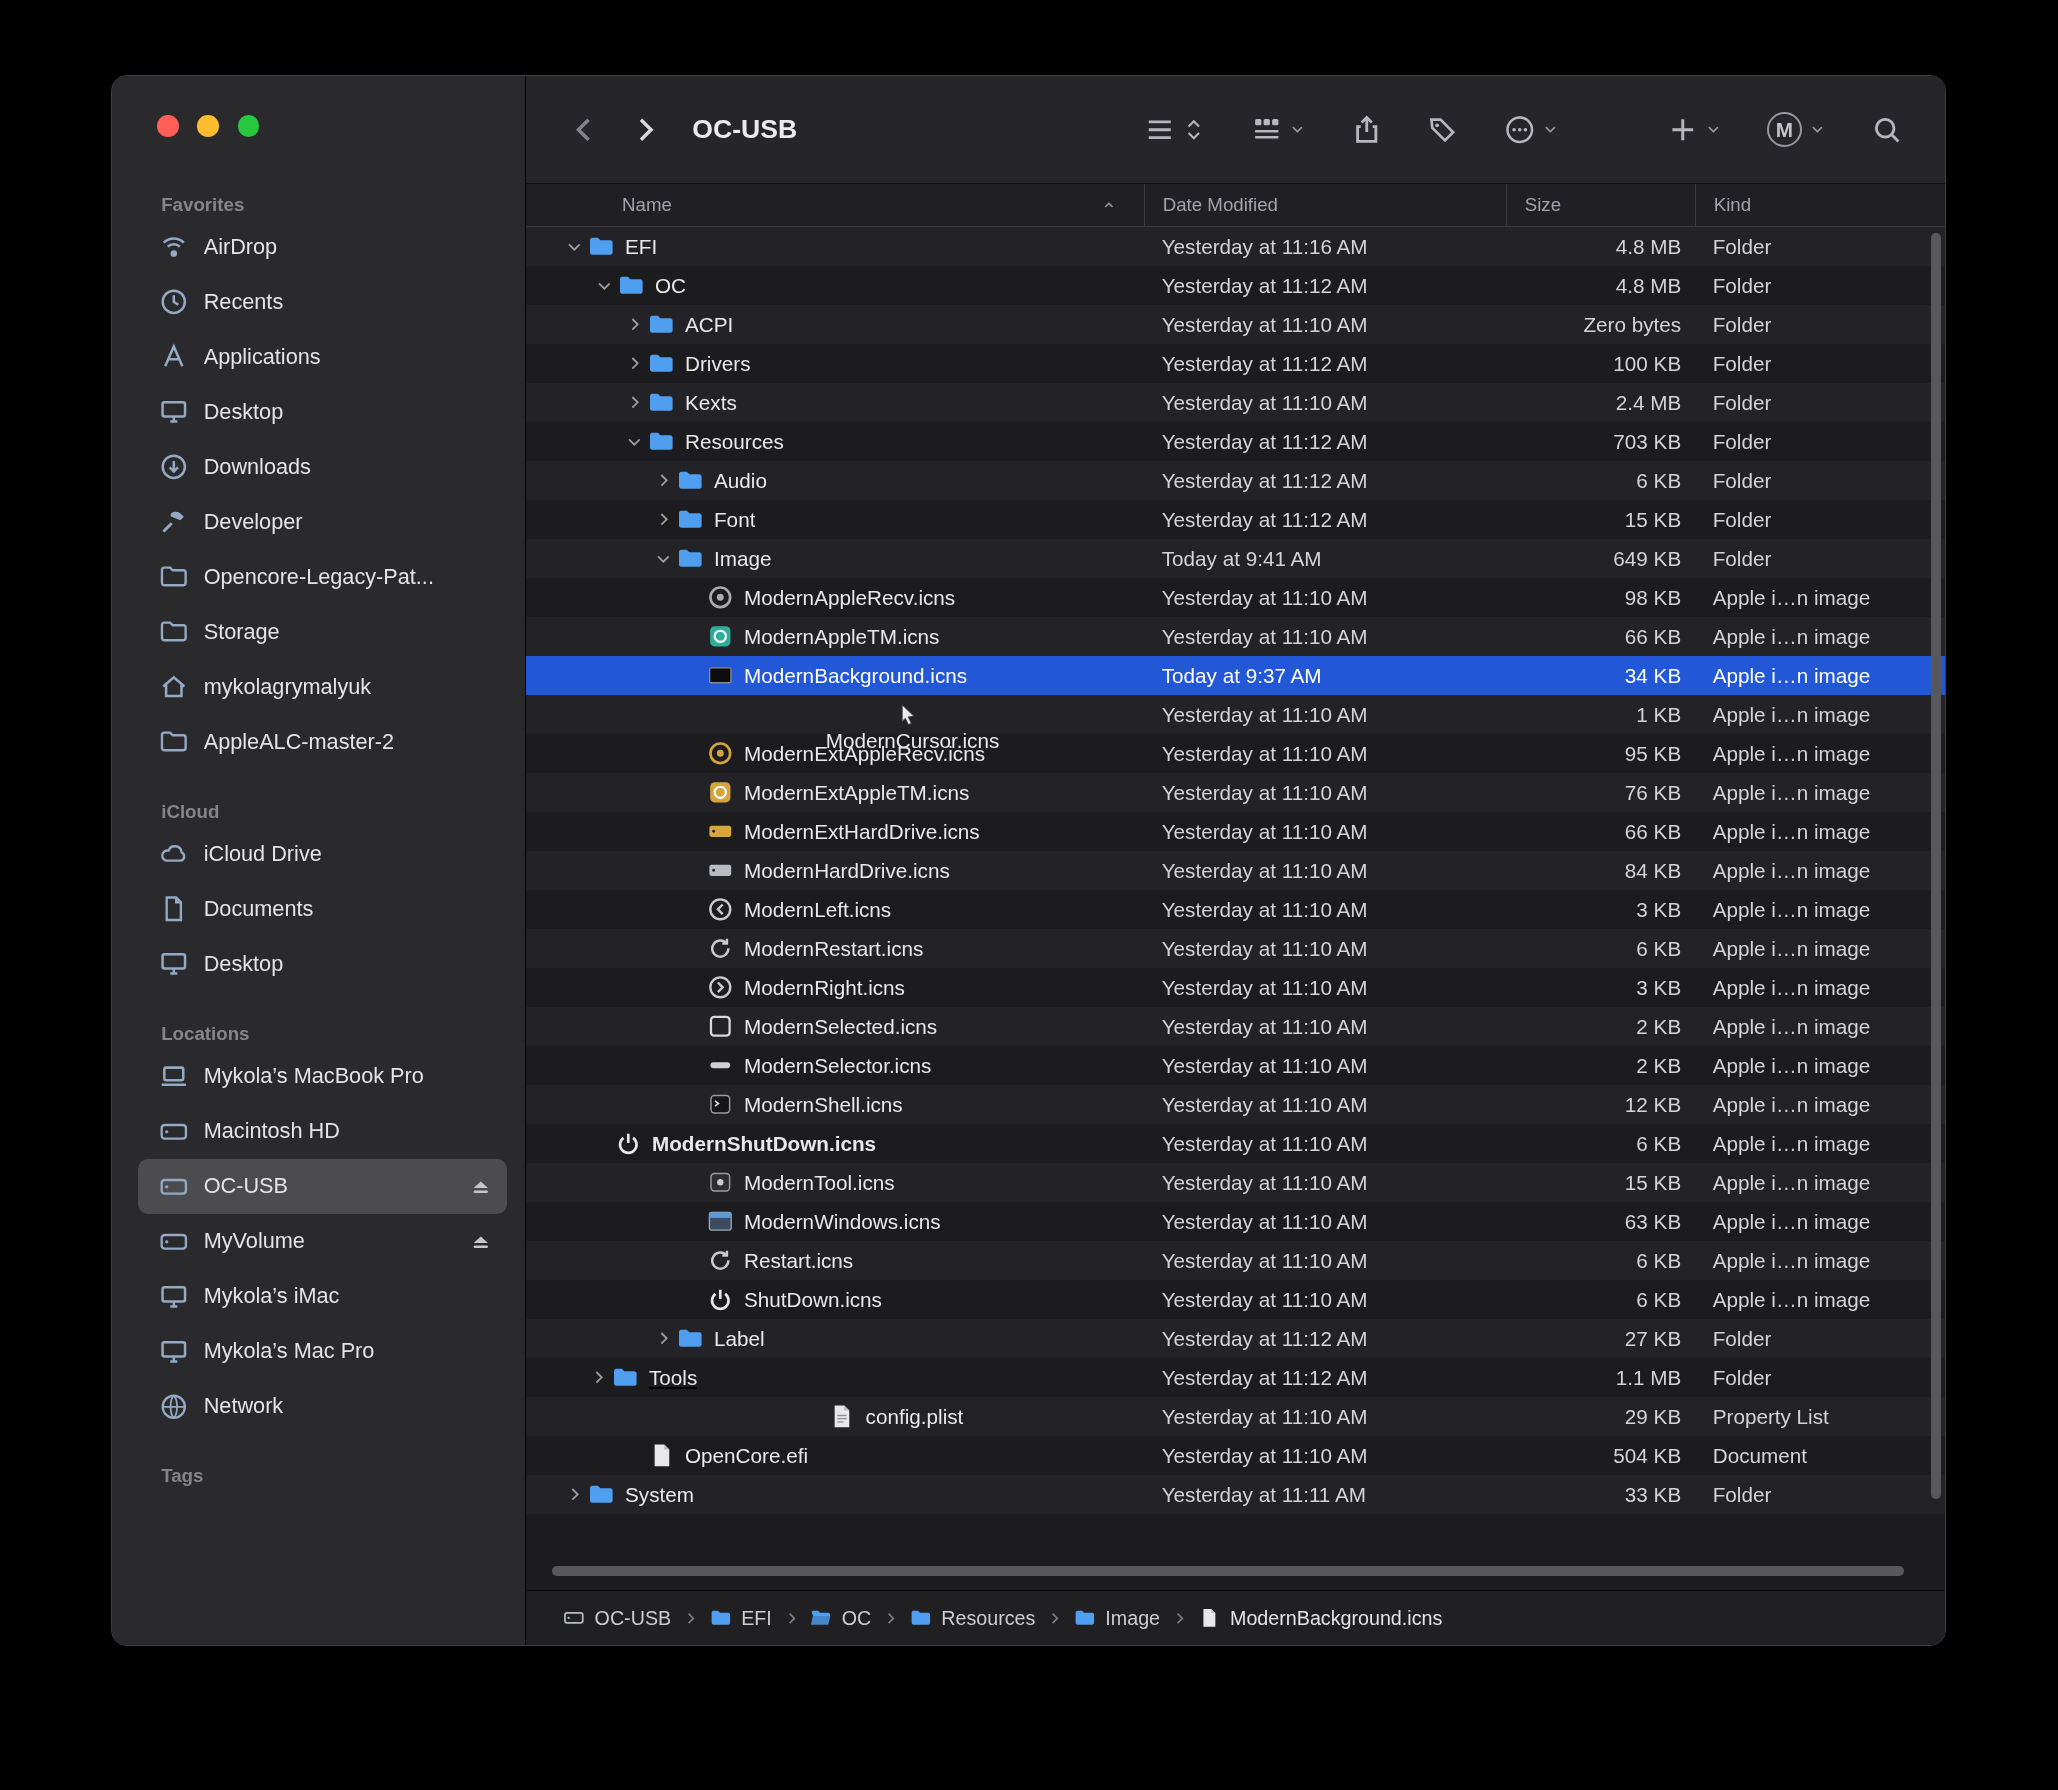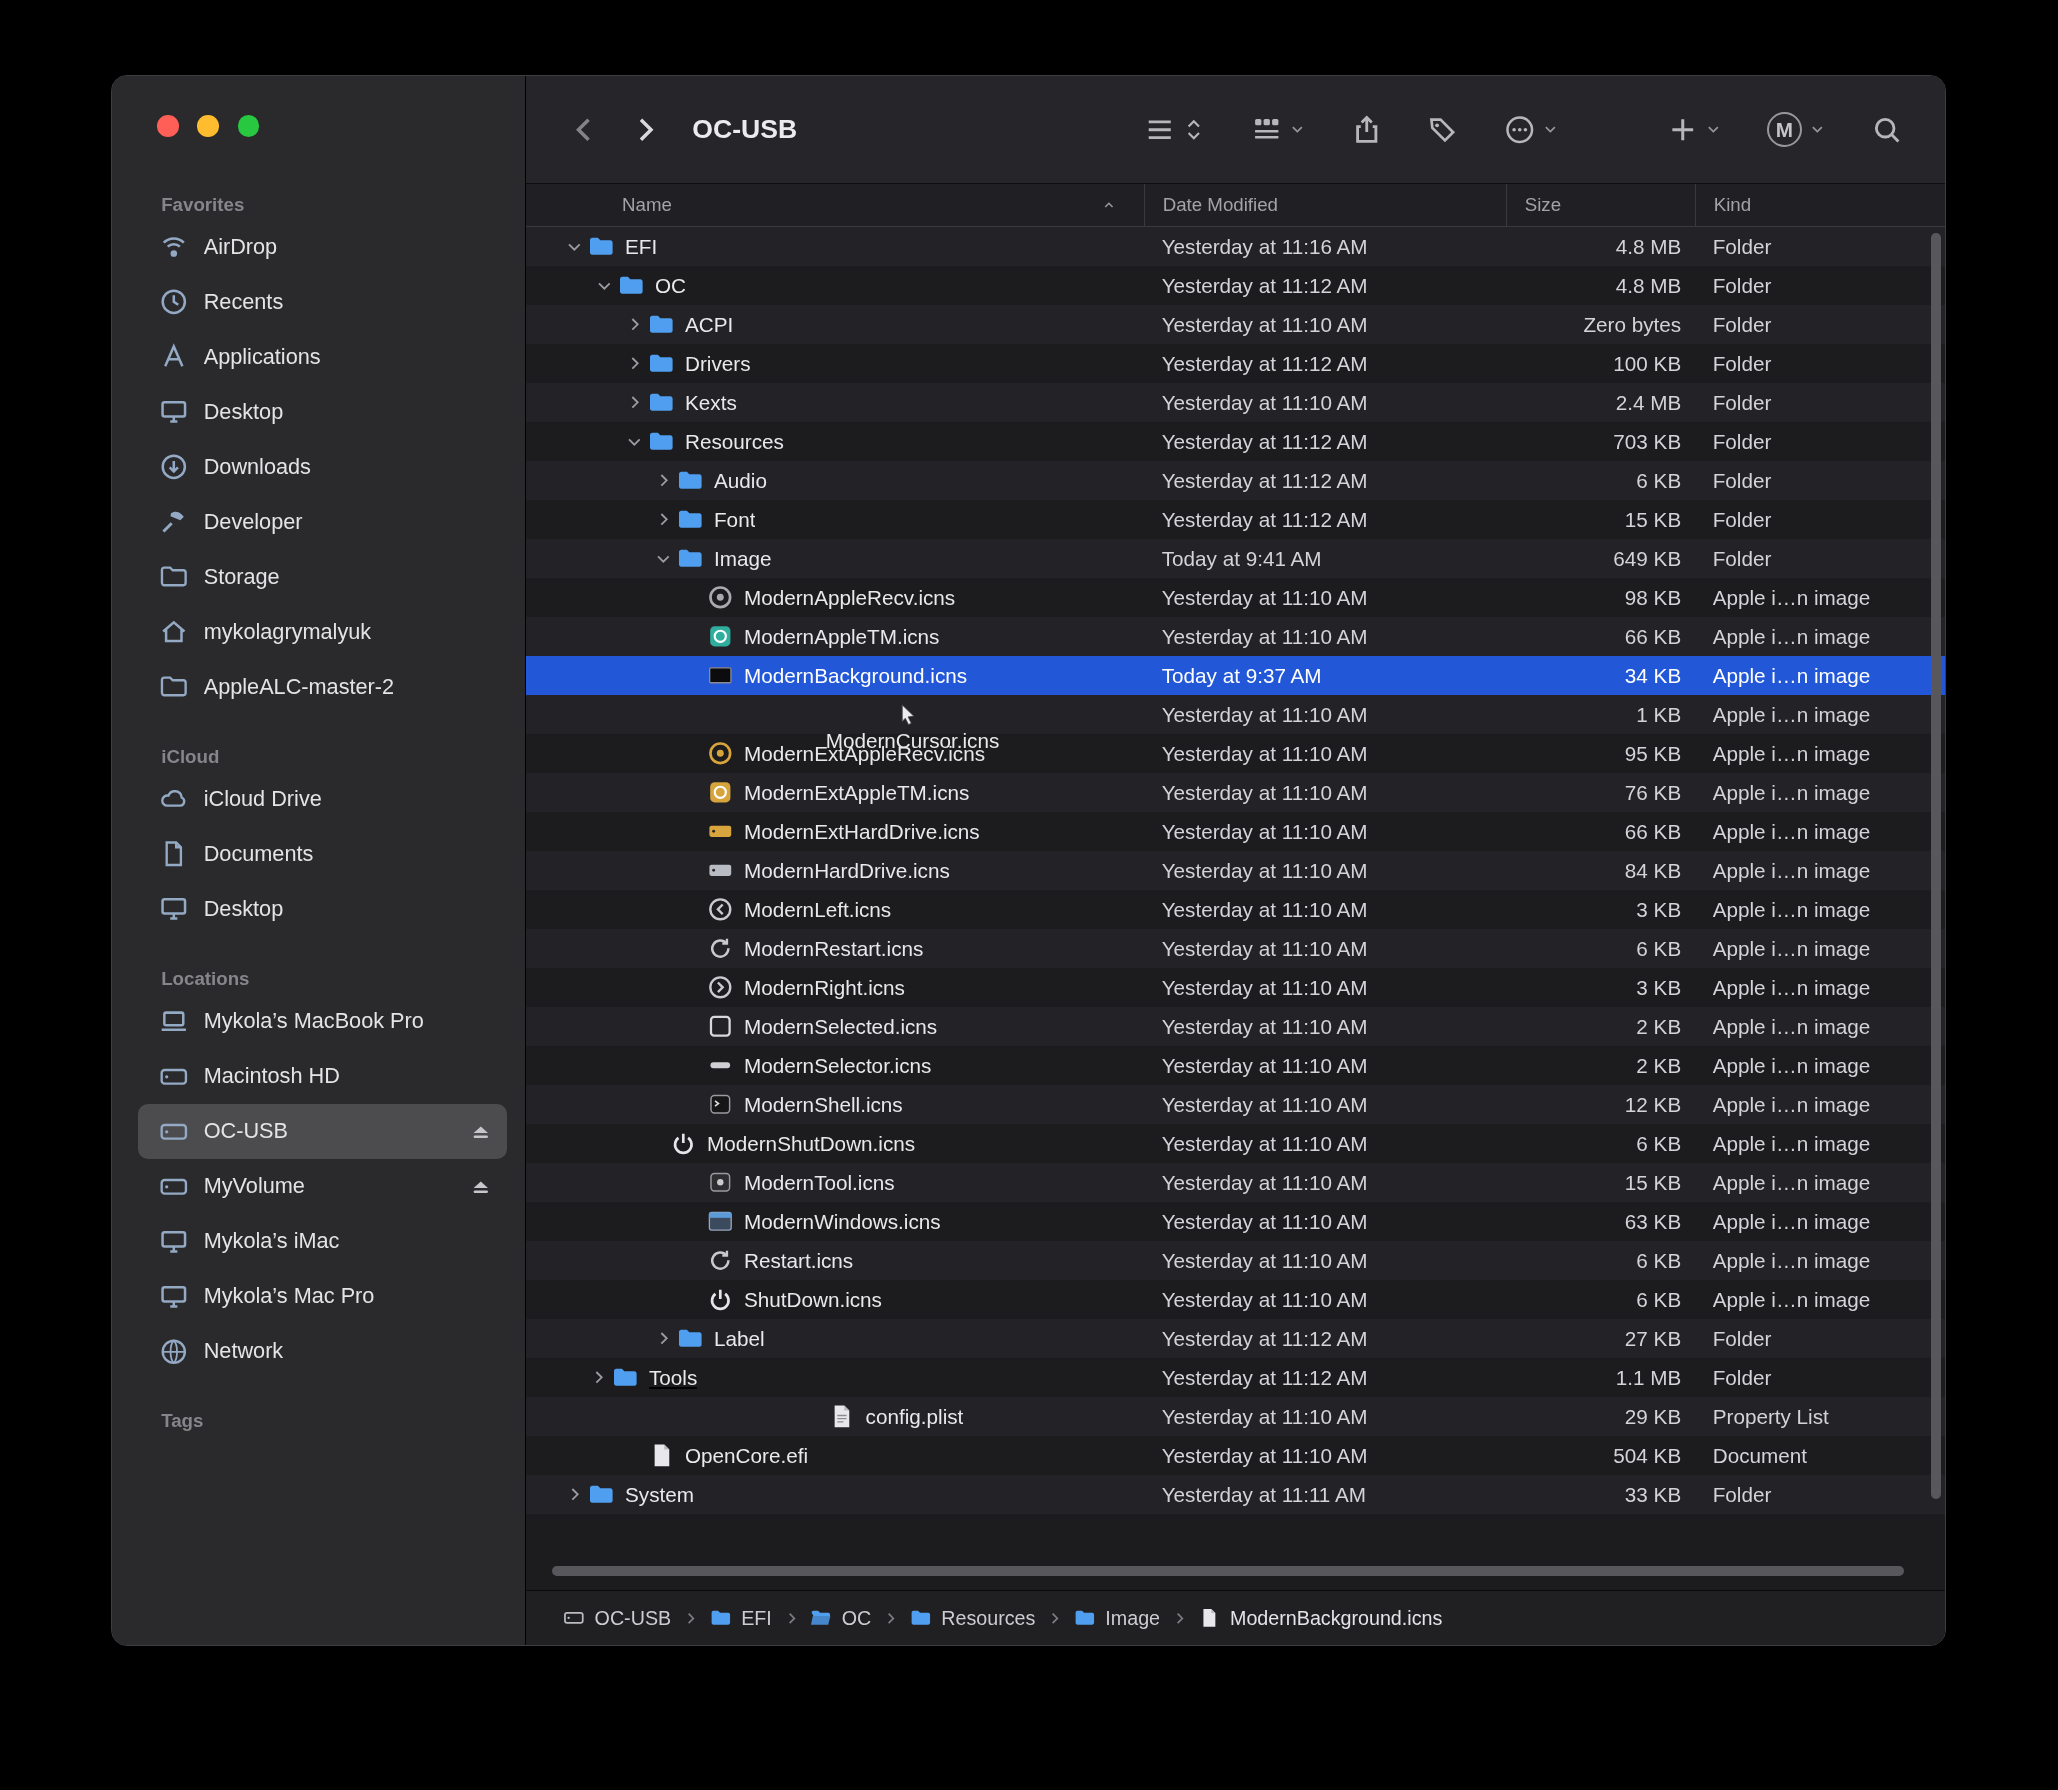--- a/index.html
+++ b/index.html
@@ -311,20 +311,27 @@
   </div>
 
   <div class="side-item">
     <svg class="sicon" viewBox="0 0 30 30" width="29.6" height="29.6">
                 <use href="#sym-hammer"></use>
               </svg>
     <span class="side-label">Developer</span>
 
   </div>
 
+  <div class="side-item">
+    <svg class="sicon" viewBox="0 0 30 30" width="29.6" height="29.6">
+                <use href="#sym-folder-o"></use>
+              </svg>
+    <span class="side-label">Opencore-Legacy-Pat...</span>
+
+  </div>
 
   <div class="side-item">
     <svg class="sicon" viewBox="0 0 30 30" width="29.6" height="29.6">
                 <use href="#sym-folder-o"></use>
               </svg>
     <span class="side-label">Storage</span>
 
   </div>
 
   <div class="side-item">
@@ -923,21 +930,21 @@
                   <use href="#sym-shell"></use>
                 </svg></span>
       <span class="fname">ModernShell.icns</span>
     </div>
     <div class="cell cell-date">Yesterday at 11:10 AM</div>
     <div class="cell cell-size">12 KB</div>
     <div class="cell cell-kind">Apple i…n image</div>
   </div>
 
   <div class="row">
-    <div class="cell cell-name" style="padding-left: 118px;">
+    <div class="cell cell-name" style="padding-left: 63px; font-weight: bold;">
       <span class="chev" style="visibility: hidden;">
                 <svg viewBox="0 0 17 17" width="16.7" height="16.7">
                   <use href="#sym-chevron-right"></use>
                 </svg>
               </span>
       <span class="ficon" style="color: rgb(230, 230, 234);"><svg viewBox="0 0 27 27" width="26.6" height="26.6">
                   <use href="#sym-power"></use>
                 </svg></span>
       <span class="fname">ModernShutDown.icns</span>
     </div>

